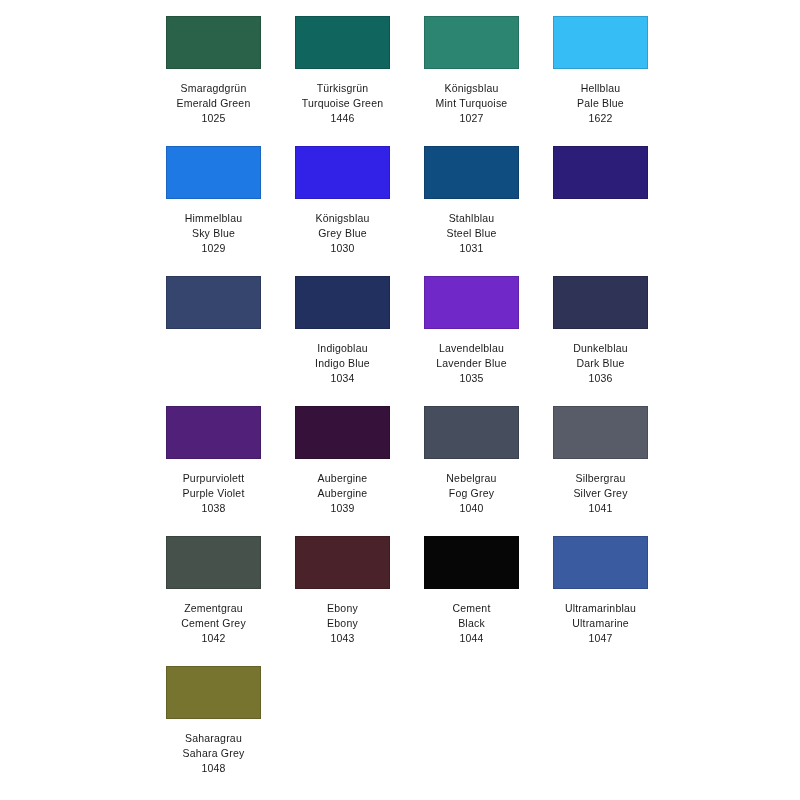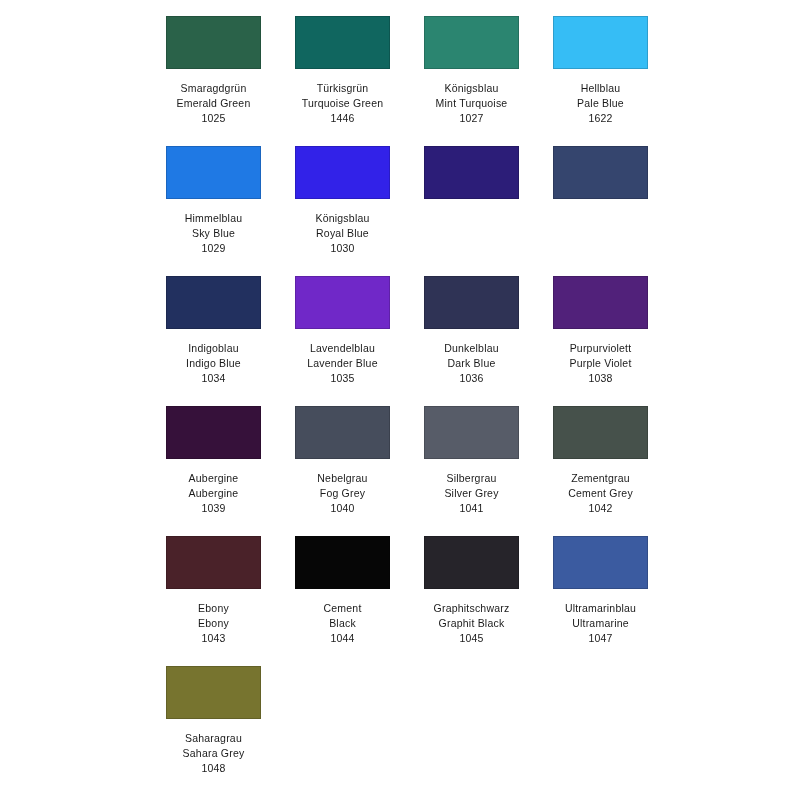--- a/index.html
+++ b/index.html
@@ -98,22 +98,30 @@
         <div class="swatch-labels">
           <span class="name-de">Himmelblau</span>
           <span class="name-en">Sky Blue</span>
           <span class="code">1029</span>
         </div>
       </div>
       <div class="swatch-cell">
         <div class="swatch-chip" style="background: rgb(50, 34, 232);"></div>
         <div class="swatch-labels">
           <span class="name-de">Königsblau</span>
-          <span class="name-en">Royal Blue</span>
+          <span class="name-en">Grey Blue</span>
           <span class="code">1030</span>
+        </div>
+      </div>
+      <div class="swatch-cell">
+        <div class="swatch-chip" style="background: rgb(15, 77, 128);"></div>
+        <div class="swatch-labels">
+          <span class="name-de">Stahlblau</span>
+          <span class="name-en">Steel Blue</span>
+          <span class="code">1031</span>
         </div>
       </div>
       <div class="swatch-cell">
         <div class="swatch-chip" style="background: rgb(44, 29, 120);"></div>
       </div>
       <div class="swatch-cell">
         <div class="swatch-chip" style="background: rgb(53, 69, 110);"></div>
       </div>
       <div class="swatch-cell">
         <div class="swatch-chip" style="background: rgb(34, 48, 95);"></div>
@@ -186,28 +194,20 @@
           <span class="name-en">Ebony</span>
           <span class="code">1043</span>
         </div>
       </div>
       <div class="swatch-cell">
         <div class="swatch-chip" style="background: rgb(6, 6, 6);"></div>
         <div class="swatch-labels">
           <span class="name-de">Cement</span>
           <span class="name-en">Black</span>
           <span class="code">1044</span>
-        </div>
-      </div>
-      <div class="swatch-cell">
-        <div class="swatch-chip" style="background: rgb(38, 36, 42);"></div>
-        <div class="swatch-labels">
-          <span class="name-de">Graphitschwarz</span>
-          <span class="name-en">Graphit Black</span>
-          <span class="code">1045</span>
         </div>
       </div>
       <div class="swatch-cell">
         <div class="swatch-chip" style="background: rgb(59, 91, 160);"></div>
         <div class="swatch-labels">
           <span class="name-de">Ultramarinblau</span>
           <span class="name-en">Ultramarine</span>
           <span class="code">1047</span>
         </div>
       </div>

